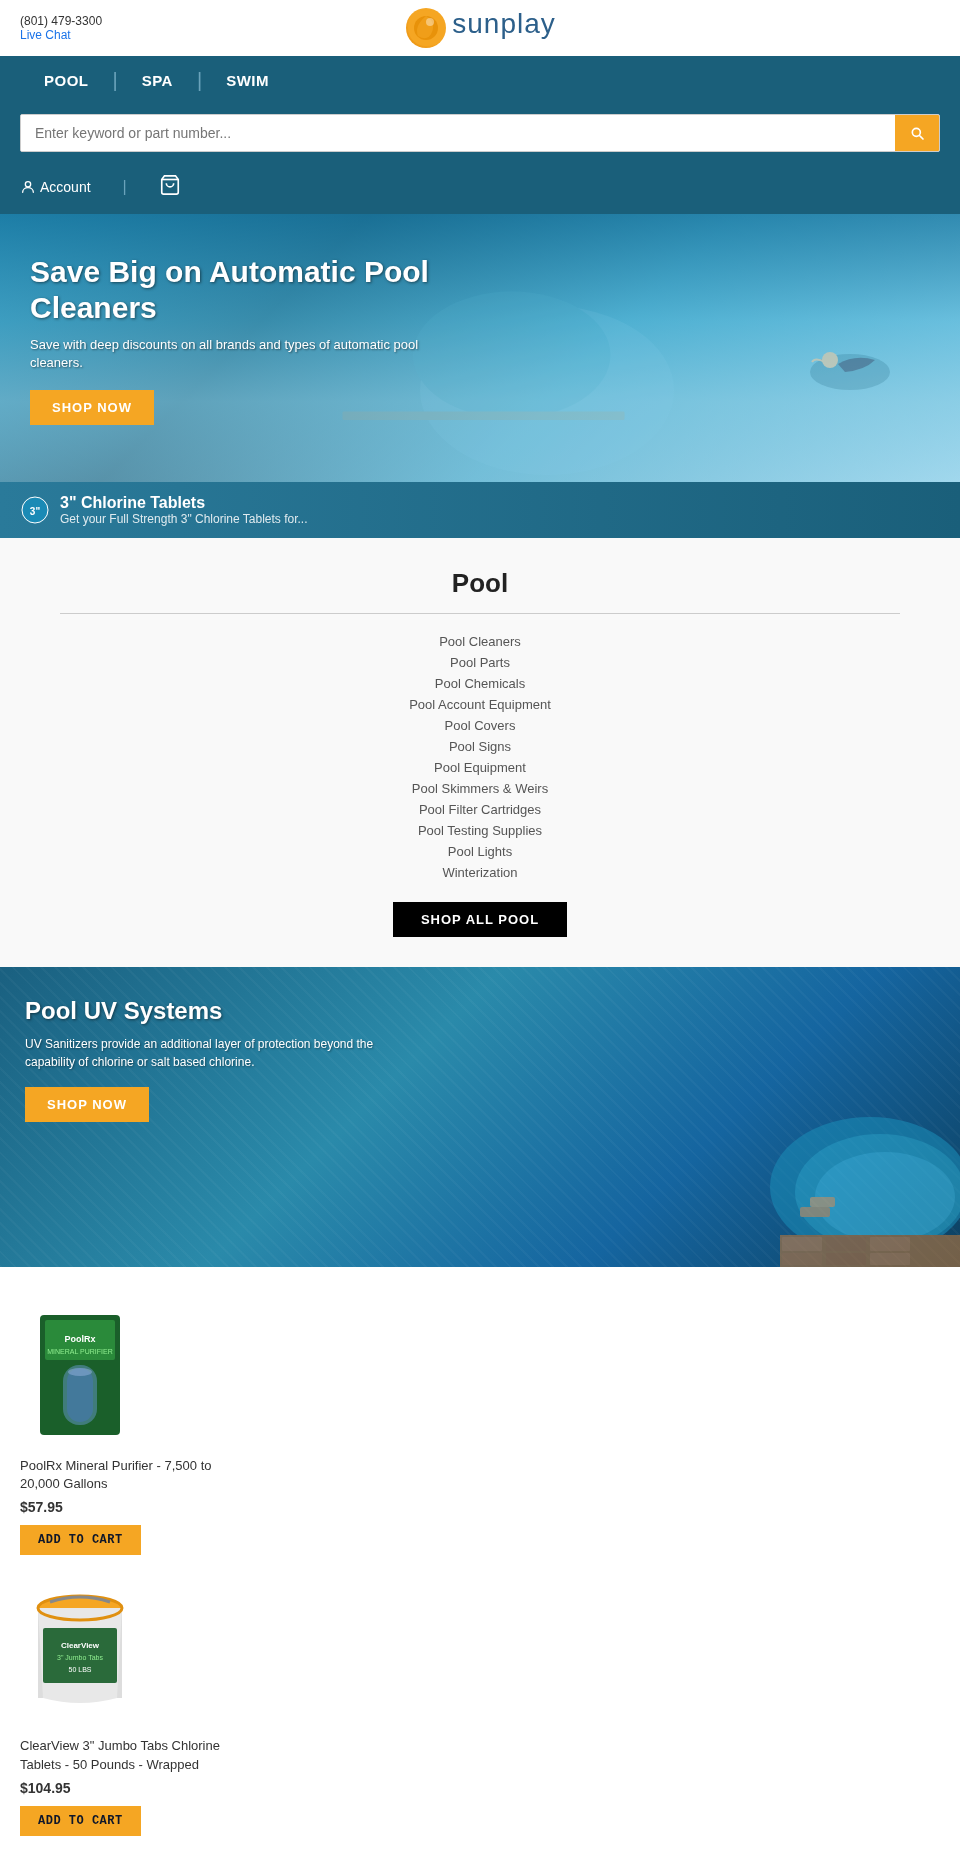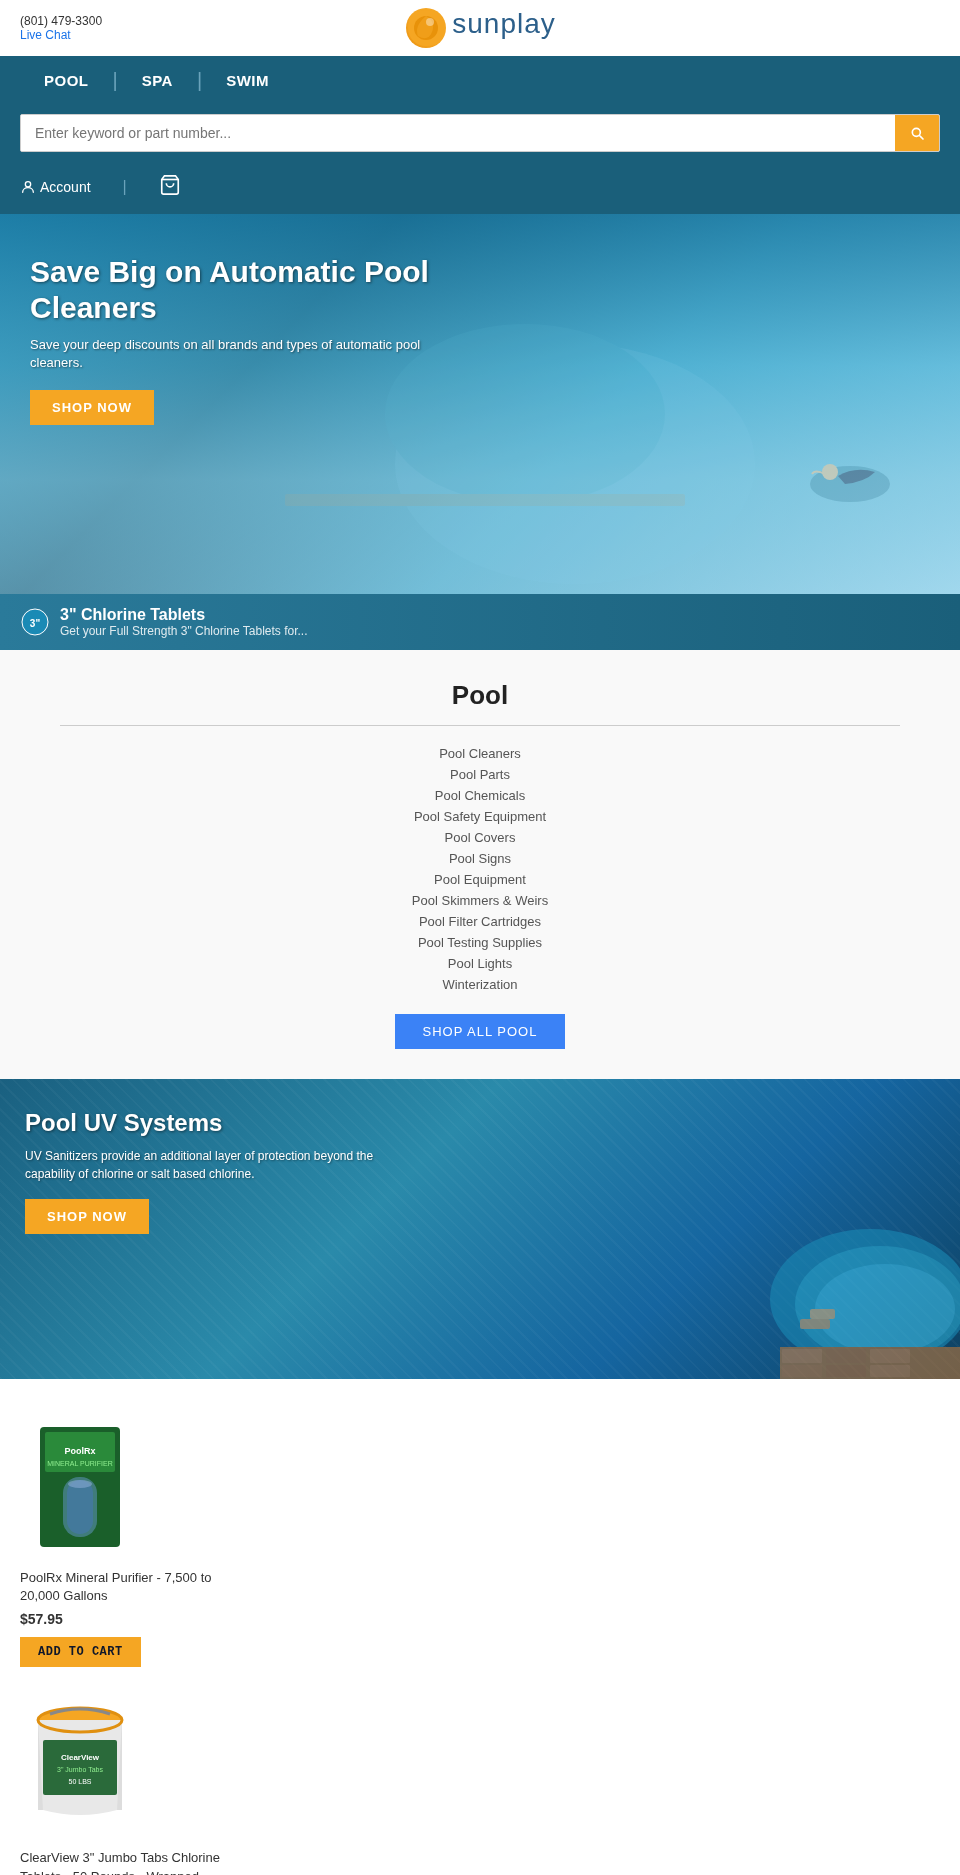--- a/index.html
+++ b/index.html
@@ -91,21 +91,21 @@
       gap: 4px;
       text-decoration: none;
     }
     .account-divider { color: #6aa3bb; margin: 0 8px; }
     .cart-icon-wrap { color: #fff; cursor: pointer; }
 
     
     .hero-banner {
       position: relative;
       width: 100%;
-      height: 380px;
+      height: 268px;
       background: linear-gradient(135deg, #1a8ab5 0%, #0d5a7a 30%, #3ba3c8 60%, #87ceeb 100%);
       overflow: hidden;
     }
     .hero-pool-bg {
       position: absolute; inset: 0;
       background: 
         linear-gradient(180deg, rgba(30,120,160,0.7) 0%, rgba(100,190,220,0.5) 40%, rgba(150,210,230,0.6) 70%, rgba(200,230,240,0.4) 100%);
     }
     .hero-content {
       position: absolute;
@@ -175,26 +175,26 @@
       max-width: 500px;
       margin: 0 auto 22px auto;
     }
     .pool-link {
       color: #555;
       font-size: 13px;
       text-decoration: none;
       cursor: pointer;
     }
     .btn-shop-all {
-      background: #3b82f6;
+      background: #000000;
       color: #fff;
       border: none;
       padding: 10px 28px;
       font-size: 13px;
-      font-weight: normal;
+      font-weight: bold;
       letter-spacing: 1px;
       cursor: pointer;
       text-transform: uppercase;
     }
 
     
     .uv-banner {
       position: relative;
       height: 300px;
       background: linear-gradient(135deg, #1a6080 0%, #2a8aaa 40%, #1565a0 70%, #0d4060 100%);
@@ -338,21 +338,21 @@
   <div class="hero-pool-bg"></div>
 
   <svg style="position:absolute;inset:0;width:100%;height:100%;opacity:0.15" viewBox="0 0 510 380">
     <ellipse cx="350" cy="250" rx="180" ry="120" fill="#87ceeb"></ellipse>
     <ellipse cx="300" cy="200" rx="140" ry="90" fill="#5bb8d4"></ellipse>
 
     <rect x="60" y="280" width="400" height="12" fill="#c8a87a" rx="2"></rect>
   </svg>
   <div class="hero-content">
     <div class="hero-title">Save Big on Automatic Pool Cleaners</div>
-    <div class="hero-subtitle">Save your deep discounts on all brands and types of automatic pool cleaners.</div>
+    <div class="hero-subtitle">Save with deep discounts on all brands and types of automatic pool cleaners.</div>
     <button class="btn-orange">SHOP NOW</button>
   </div>
 
   <svg style="position:absolute;right:60px;bottom:80px;opacity:0.5" width="100" height="70" viewBox="0 0 100 70">
     <ellipse cx="50" cy="40" rx="40" ry="18" fill="#1a5f7a" opacity="0.4"></ellipse>
     <circle cx="30" cy="28" r="8" fill="#ffcc99"></circle>
     <path d="M38 32 Q55 22 75 28 Q65 38 45 40Z" fill="#222244" opacity="0.7"></path>
     <path d="M25 30 Q15 25 12 30" stroke="#ffcc99" stroke-width="2" fill="none"></path>
   </svg>
 </div>
@@ -368,21 +368,21 @@
   </div>
 </div>
 
 <div class="pool-section">
   <h2 class="pool-section-title">Pool</h2>
   <hr class="pool-divider">
   <div class="pool-links-grid">
     <a class="pool-link">Pool Cleaners</a>
     <a class="pool-link">Pool Parts</a>
     <a class="pool-link">Pool Chemicals</a>
-    <a class="pool-link">Pool Safety Equipment</a>
+    <a class="pool-link">Pool Account Equipment</a>
     <a class="pool-link">Pool Covers</a>
     <a class="pool-link">Pool Signs</a>
     <a class="pool-link">Pool Equipment</a>
     <a class="pool-link">Pool Skimmers &amp; Weirs</a>
     <a class="pool-link">Pool Filter Cartridges</a>
     <a class="pool-link">Pool Testing Supplies</a>
     <a class="pool-link">Pool Lights</a>
     <a class="pool-link">Winterization</a>
   </div>
   <button class="btn-shop-all">SHOP ALL POOL</button>

